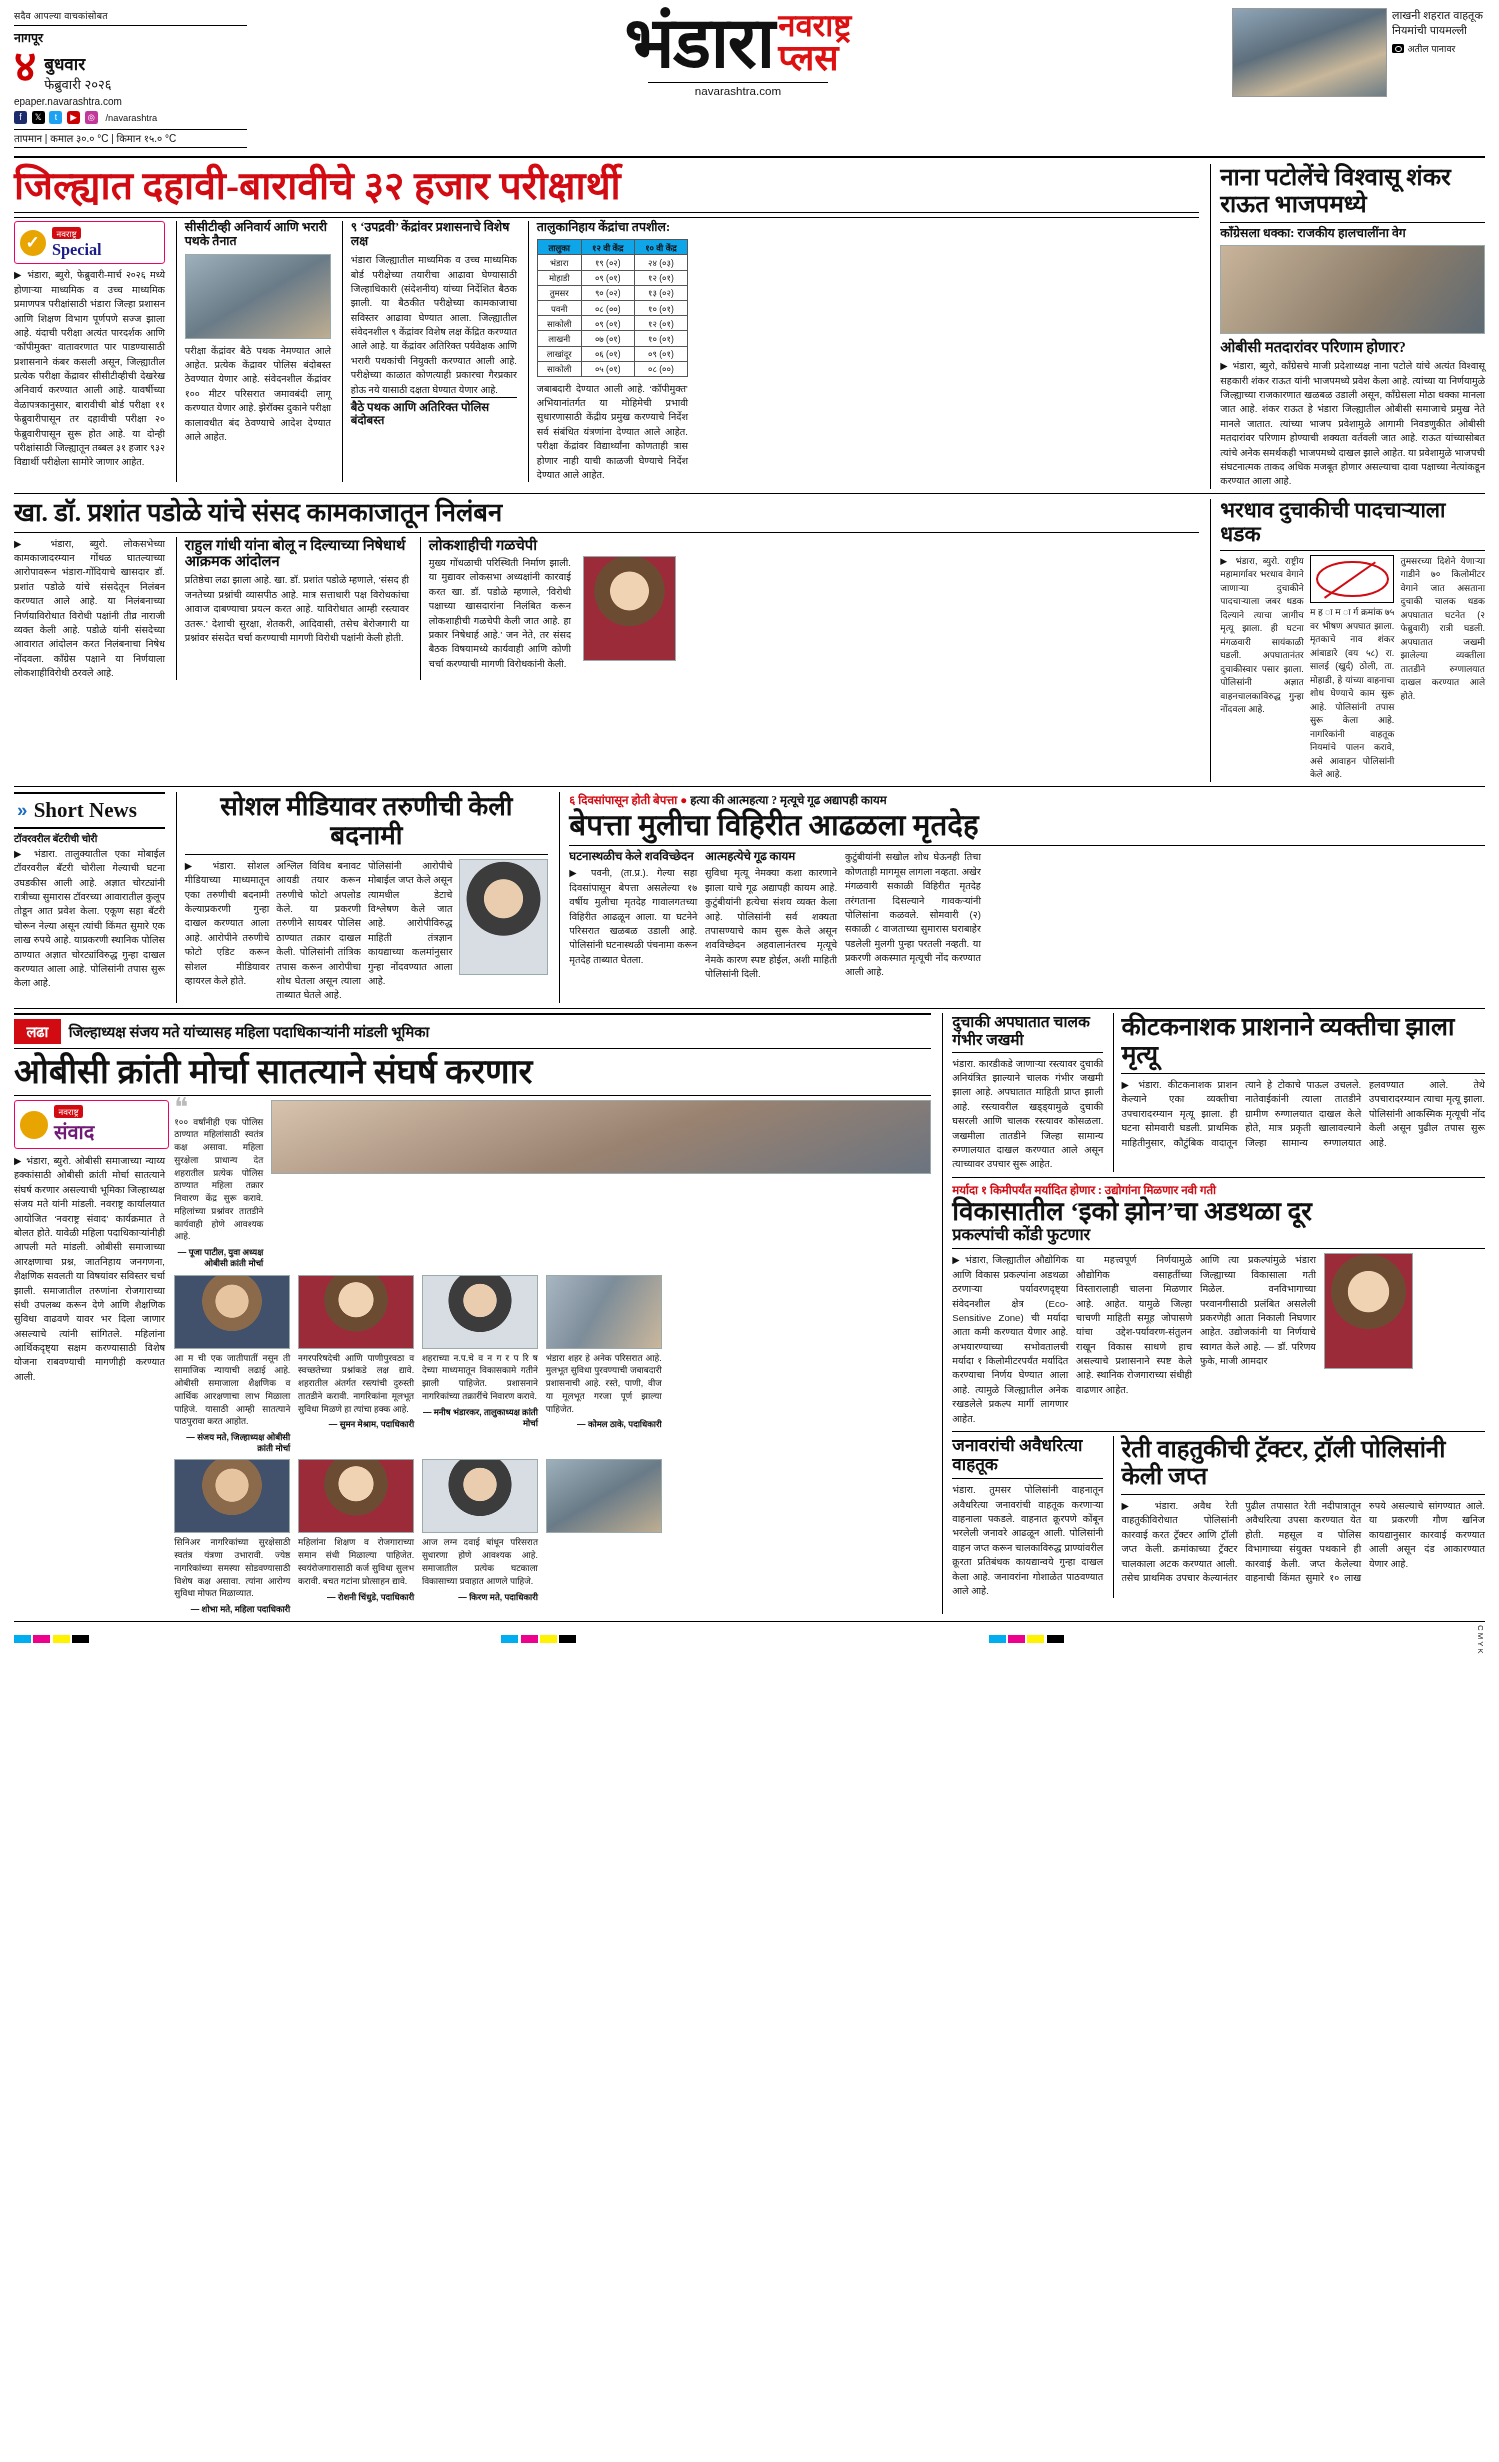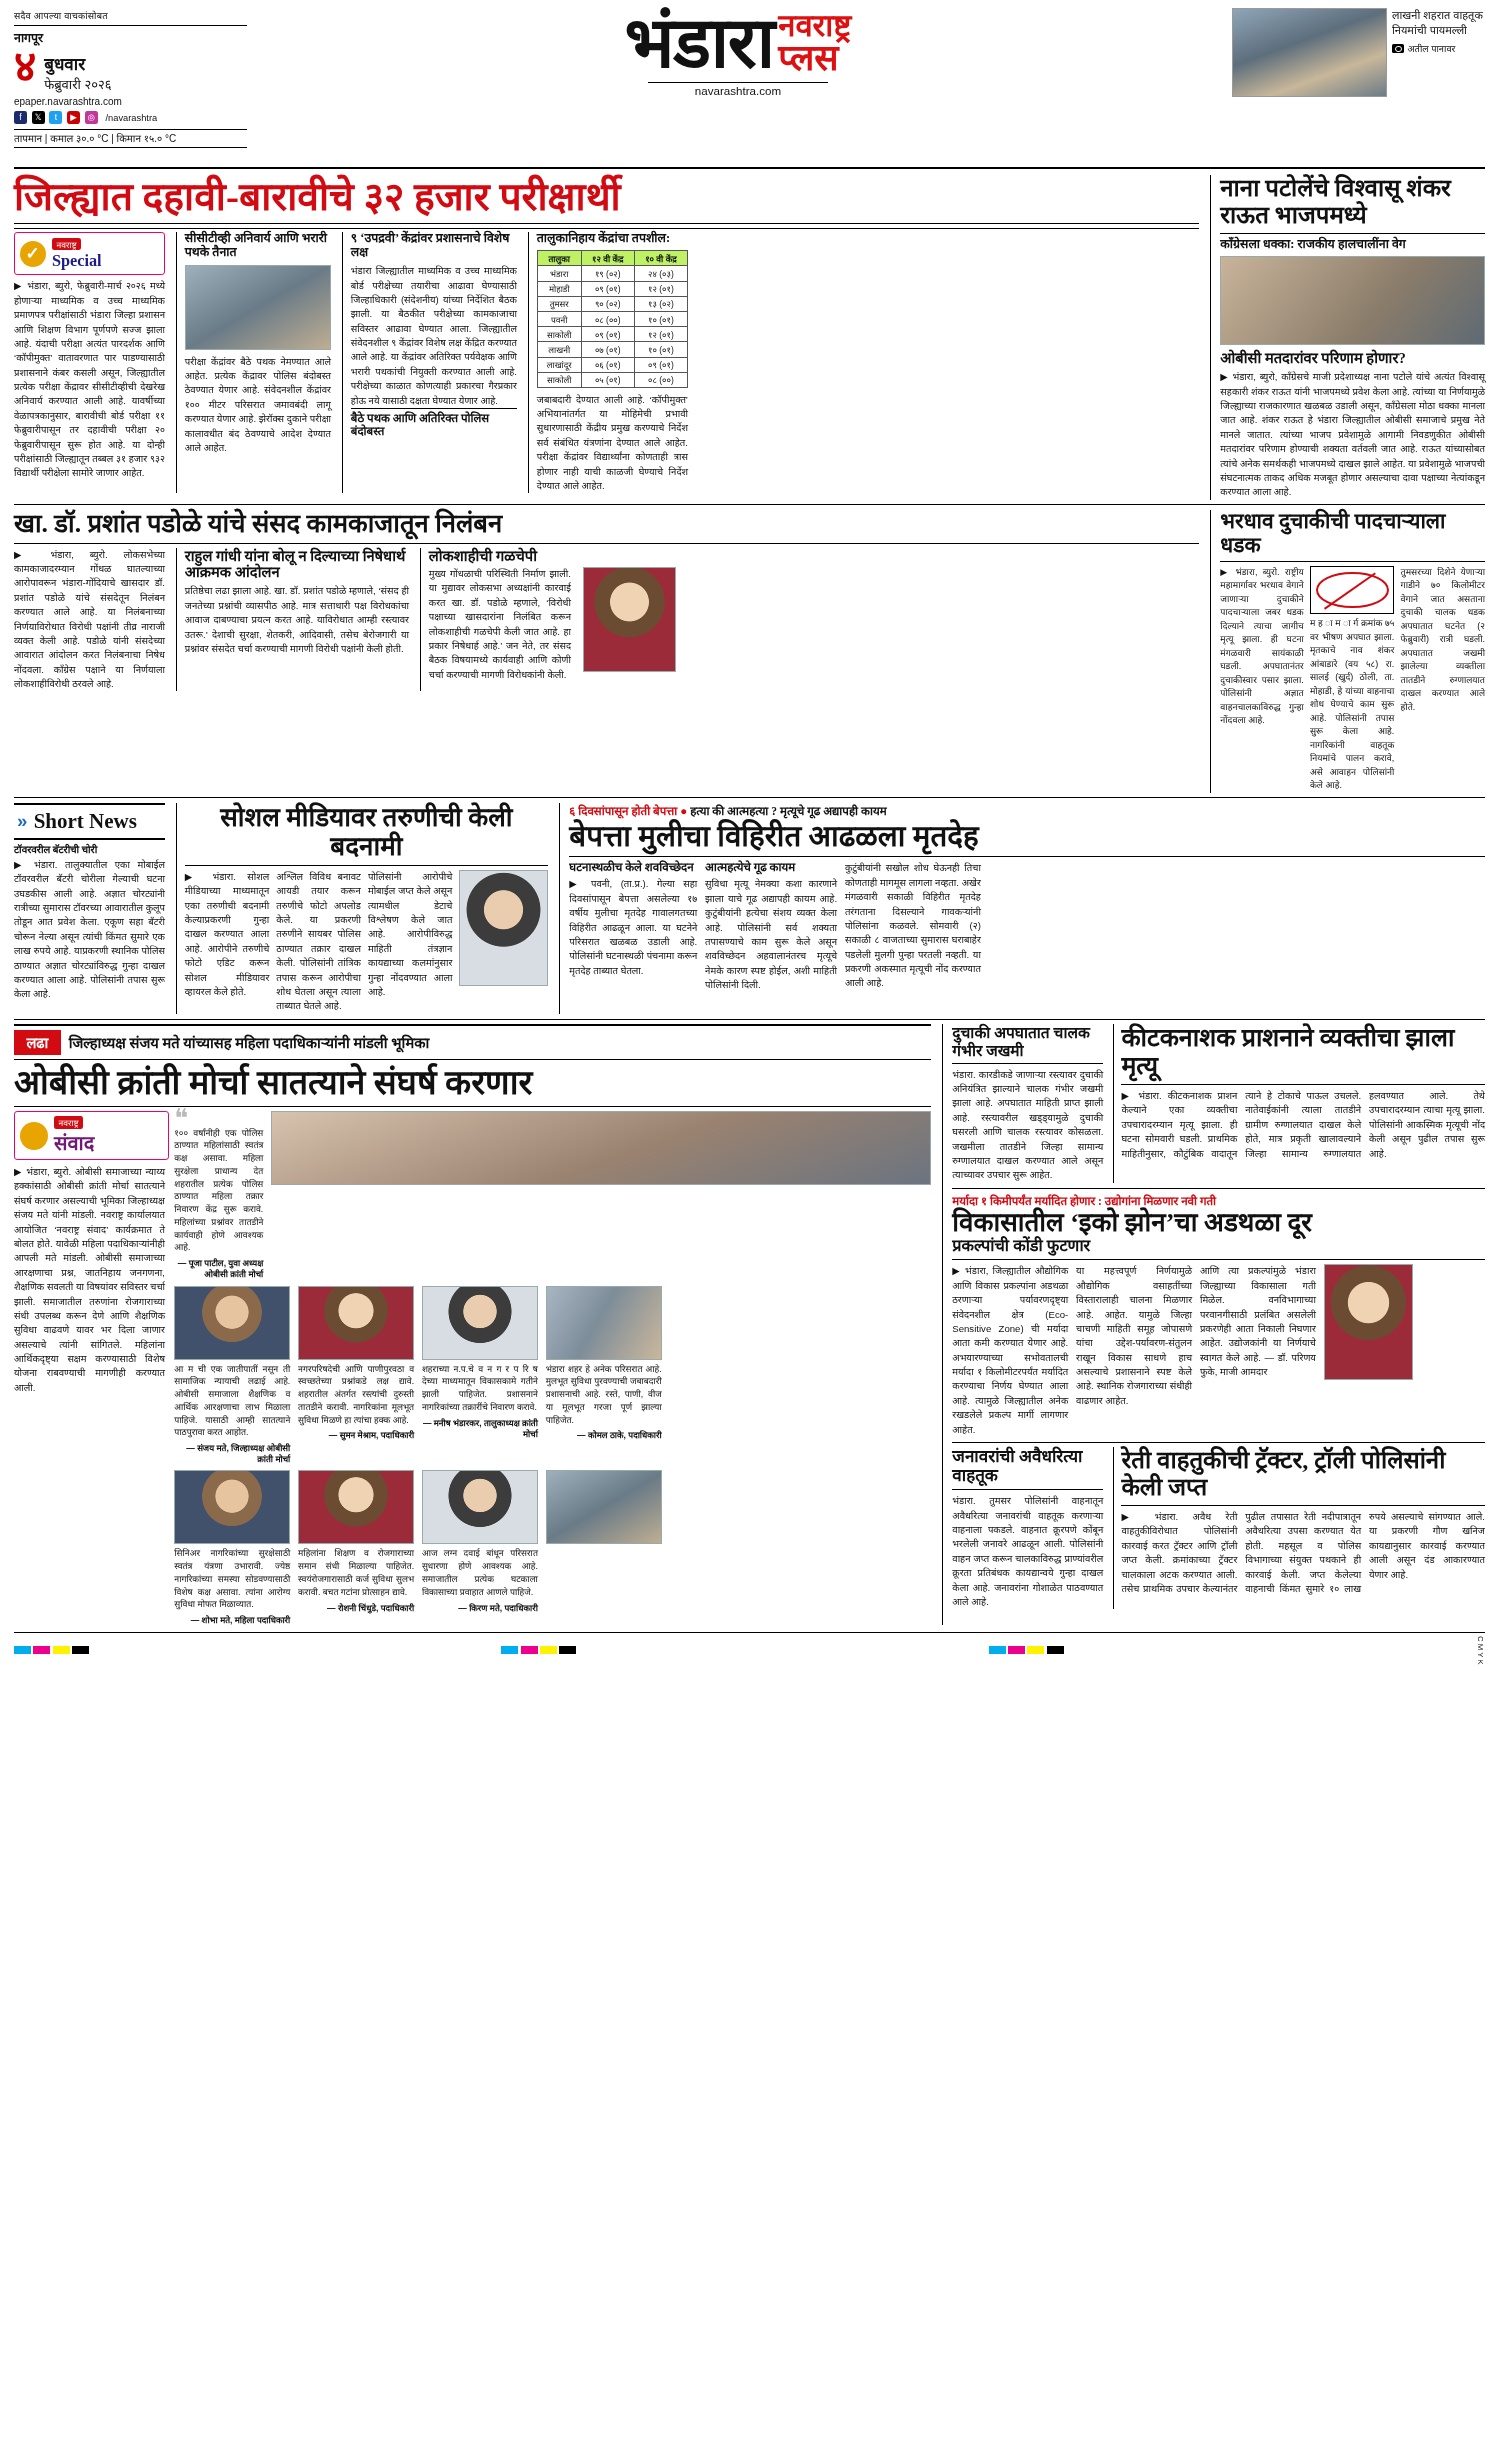--- a/index.html
+++ b/index.html
@@ -6,21 +6,21 @@
   html, body { margin:0; padding:0; }
   body {
     width:1499px;
     background:#ffffff;
     font-family:"Liberation Sans", sans-serif;
     color:#111;
   }
   .page { width:1499px; min-height:2462px; padding:7.8px 14px 0 14px; position:relative; }
 
   
-  .masthead { display:flex; align-items:flex-start; border-bottom:2.3px solid #000; padding-bottom:19px; }
+  .masthead { display:flex; align-items:flex-start; border-bottom:2.3px solid #000; padding-bottom:8px; }
   .mh-left { width:233px; padding-top:1.6px; }
   .mh-tagline { font-size:9.3px; letter-spacing:0.2px; border-bottom:0.8px solid #000; padding-bottom:2.3px; margin-bottom:3.1px;}
   .mh-city { font-size:12.4px; font-weight:bold; margin-bottom:1.6px; }
   .mh-daterow { display:flex; align-items:flex-start; gap:7.8px; }
   .mh-daynum { font-size:43px; font-weight:bold; line-height:.9; color:#c00; }
   .mh-dayinfo { padding-top:4.7px; }
   .mh-dayname { font-size:17px; font-weight:bold; }
   .mh-date { font-size:13px; }
   .mh-epaper { font-size:10px; margin-top:3.1px; }
   .mh-social { display:flex; gap:4.7px; align-items:center; margin-top:3.9px; }
@@ -69,21 +69,21 @@
   .badge-tick { width:26px;height:26px;border-radius:50%;background:#e8a400;color:#fff;font-size:17px;line-height:26px;text-align:center;font-weight:bold;}
   .badge-txt .b1 { font-size:8.5px;background:#d20a11;color:#fff;padding:0.8px 4.7px;border-radius:2.3px;display:inline-block;}
   .badge-txt .b2 { font-size:16.3px;font-weight:bold;color:#1b1b8a;font-family:"Liberation Serif",serif;}
 
   .shortnews { display:flex; align-items:center; gap:6.2px; border-top:2.3px solid #000; border-bottom:2.3px solid #000; padding:3.9px 3.1px; }
   .sn-arrow { color:#1b6ec2; font-size:18.6px; font-weight:bold; }
   .sn-title { font-size:21px; font-weight:bold; font-family:"Liberation Serif",serif; }
 
   .tbl { width:100%; border-collapse:collapse; font-size:8.5px; }
   .tbl th, .tbl td { border:0.8px solid #555; padding:1.6px 2.3px; text-align:center; }
-  .tbl th { background:#bef264; font-weight:bold; }
+  .tbl th { background:#0ea5e9; font-weight:bold; }
 
   .kicker { font-size:11.6px; font-weight:bold; font-family:"Liberation Serif",serif; }
   .kicker .dot { color:#d20a11; }
 
   .ladha { display:flex; align-items:center; gap:7.8px; border-top:2.3px solid #000; border-bottom:1.6px solid #000; padding:3.9px 0; }
   .ladha-tag { background:#d20a11; color:#fff; font-size:14.7px; font-weight:bold; padding:2.3px 12.4px; font-family:"Liberation Serif",serif;}
   .ladha-txt { font-size:14.7px; font-weight:bold; font-family:"Liberation Serif",serif; }
 
   .samvad { display:flex; align-items:center; gap:6.2px; border:1.6px solid #e06; padding:3.1px 4.7px; border-radius:3.1px; width:155px;}
   .samvad-ic { width:28px;height:28px;border-radius:50%;background:#e8a400;}

